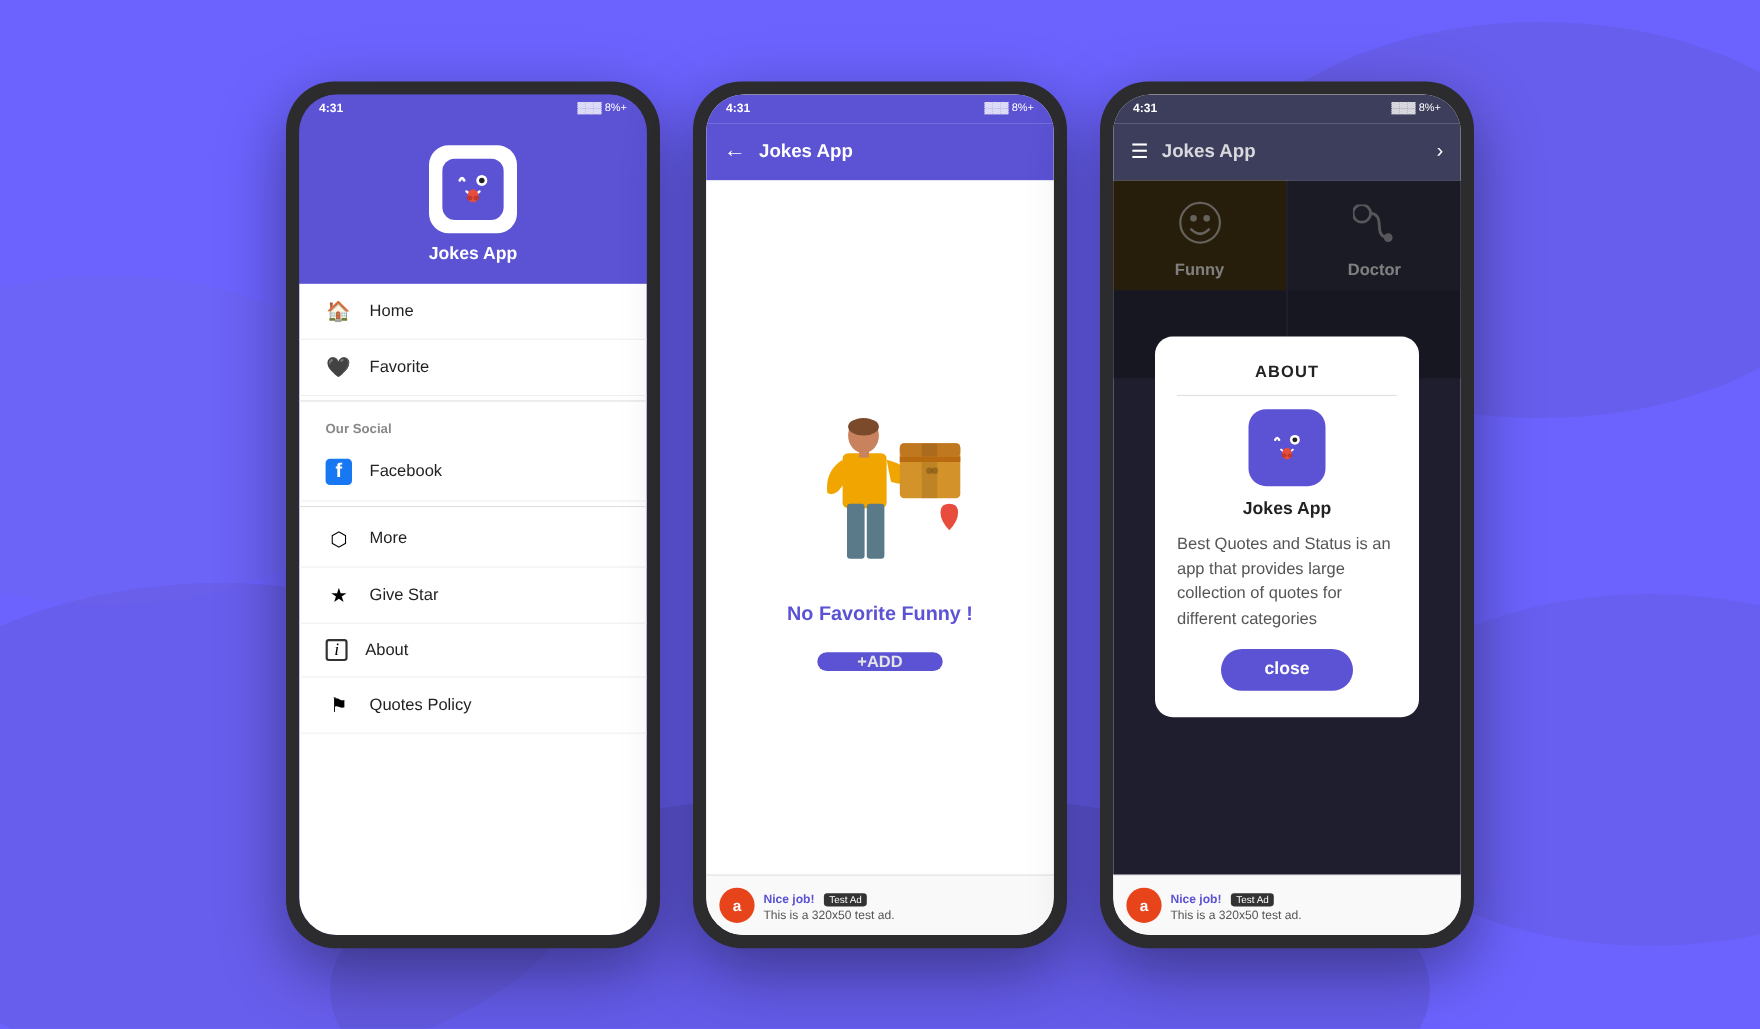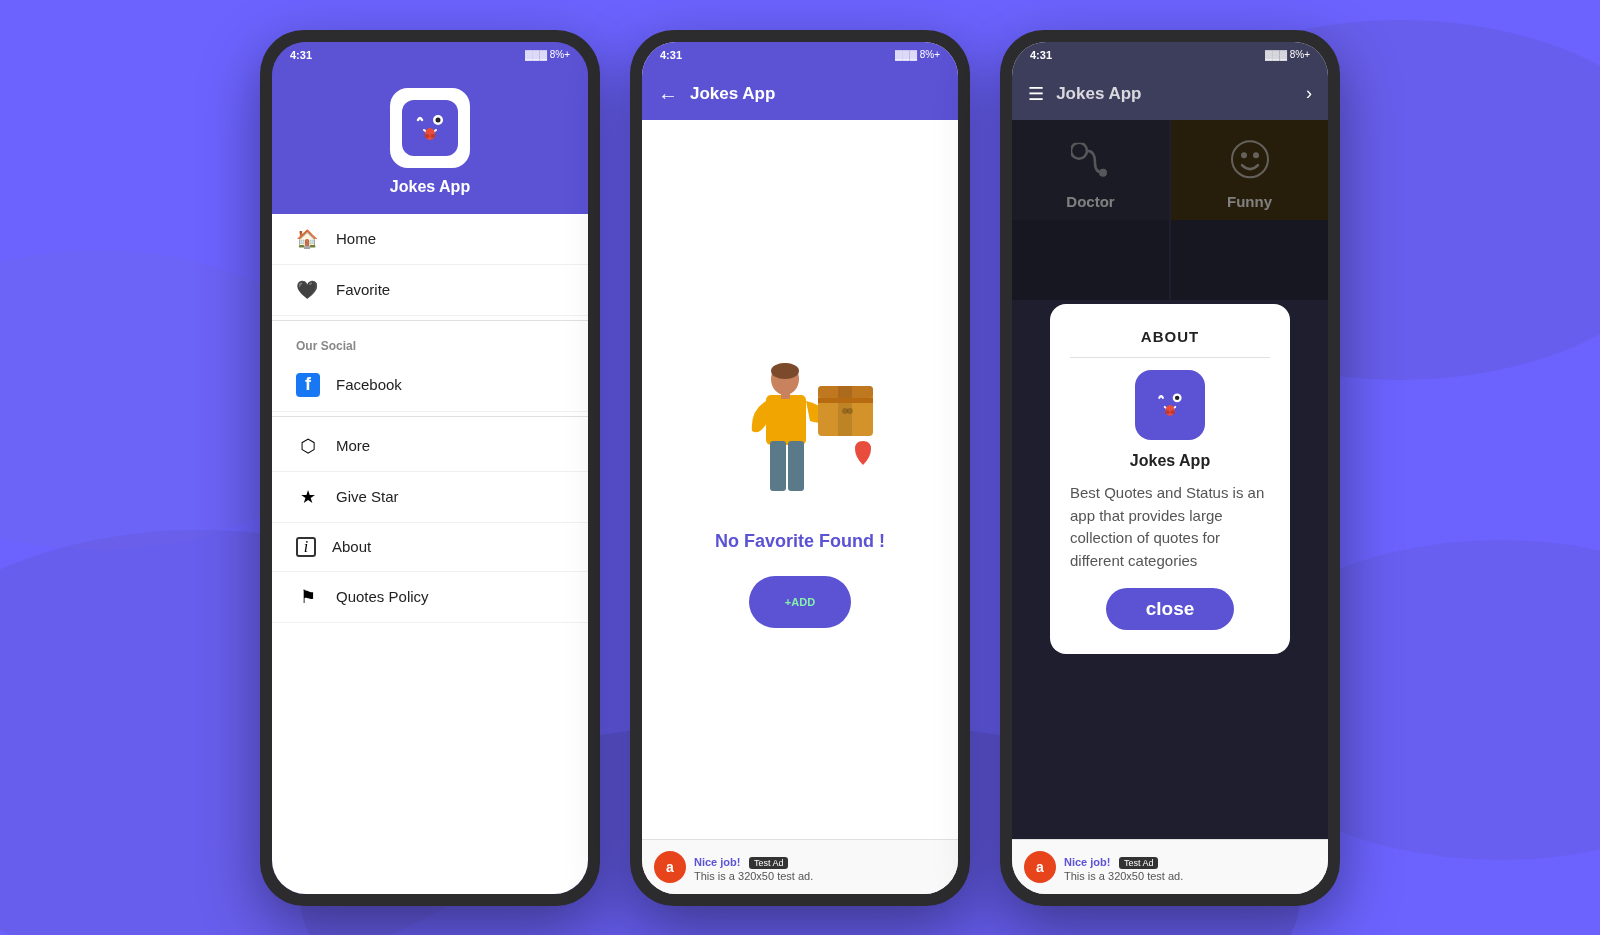--- a/index.html
+++ b/index.html
@@ -30,21 +30,21 @@
       display: flex;
       gap: 30px;
       align-items: center;
       z-index: 1;
       position: relative;
     }
 
     
     .phone {
       width: 340px;
-      height: 876px;
+      height: 788px;
       background: #2c2c2e;
       border-radius: 44px;
       padding: 12px;
       box-shadow: 0 20px 60px rgba(0,0,0,0.4);
       position: relative;
       display: flex;
       flex-direction: column;
     }
     .phone-screen {
       flex: 1;
@@ -176,25 +176,25 @@
       justify-content: center;
     }
     .empty-state-text {
       font-size: 18px;
       font-weight: 700;
       color: #5b52d4;
       margin-bottom: 24px;
     }
     .add-btn {
       background: #5b52d4;
-      color: #86efac;
+      color: #e5e5e5;
       border: none;
       border-radius: 30px;
-      padding: 20px 36px;
-      font-size: 11px;
+      padding: 0 36px;
+      font-size: 15px;
       font-weight: 600;
       cursor: pointer;
     }
     .ad-bar {
       background: #f9f9f9;
       border-top: 1px solid #e0e0e0;
       padding: 8px 12px;
       display: flex;
       align-items: center;
       gap: 8px;
@@ -331,21 +331,21 @@
       font-size: 15px;
       color: #555;
       line-height: 1.5;
     }
     .close-btn {
       background: #5b52d4;
       color: white;
       border: none;
       border-radius: 30px;
       padding: 10px 40px;
-      font-size: 19px;
+      font-size: 16px;
       font-weight: 600;
       cursor: pointer;
       margin-top: 4px;
     }
 
     
     .twitter-icon {
       width: 24px; height: 24px;
       background: #1da1f2;
       border-radius: 50%;
@@ -491,21 +491,21 @@
             <rect x="128" y="55" width="14" height="50" fill="rgba(0,0,0,0.1)"></rect>
 
             <rect x="108" y="67" width="55" height="5" fill="#b86a10"></rect>
 
             <circle cx="135" cy="80" r="3" fill="rgba(0,0,0,0.2)"></circle>
             <circle cx="140" cy="80" r="3" fill="rgba(0,0,0,0.2)"></circle>
 
             <path d="M145 118 Q145 110 153 110 Q161 110 161 118 Q161 126 153 134 Q145 126 145 118Z" fill="#e74c3c"></path>
           </svg>
         </div>
-        <div class="empty-state-text">No Favorite Found !</div>
+        <div class="empty-state-text">No Favorite Funny !</div>
         <button class="add-btn">+ADD</button>
       </div>
 
       <div class="ad-bar">
         <div class="ad-logo">a</div>
         <div class="ad-content">
           <div>
             <span class="ad-nice">Nice job!</span>
             <span class="ad-badge">Test Ad</span>
           </div>
@@ -526,44 +526,44 @@
       </div>
 
       <div class="phone3-header">
         <span class="menu-btn">☰</span>
         <span class="screen-title">Jokes App</span>
         <span class="share-btn" style="transform:scaleX(-1);display:inline-block;">‹</span>
       </div>
 
       <div class="phone3-content">
         <div class="categories-grid">
-          <div class="cat-item doctor">
-
-            <div style="position:absolute;inset:0;background:rgba(50,50,70,0.6);"></div>
-
-            <div style="position:absolute;top:50%;left:50%;transform:translate(-50%,-70%);opacity:0.6;">
-              <svg width="40" height="35" viewBox="0 0 40 35" fill="white">
-                <circle cx="8" cy="8" r="8" fill="none" stroke="white" stroke-width="2.5"></circle>
-                <path d="M16 8 Q24 8 24 20 Q24 30 32 30" stroke="white" stroke-width="2.5" fill="none" stroke-linecap="round"></path>
-                <circle cx="32" cy="30" r="4" fill="white"></circle>
-              </svg>
-            </div>
-            <span class="cat-label">Doctor</span>
-          </div>
           <div class="cat-item funny">
             <div style="position:absolute;inset:0;background:rgba(70,50,10,0.5);"></div>
             <div style="position:absolute;top:50%;left:50%;transform:translate(-50%,-70%);opacity:0.7;">
               <svg width="40" height="40" viewBox="0 0 40 40" fill="none">
                 <circle cx="20" cy="20" r="18" fill="none" stroke="white" stroke-width="2"></circle>
                 <circle cx="14" cy="16" r="3" fill="white"></circle>
                 <circle cx="26" cy="16" r="3" fill="white"></circle>
                 <path d="M12 26 Q20 34 28 26" stroke="white" stroke-width="2.5" fill="none" stroke-linecap="round"></path>
               </svg>
             </div>
             <span class="cat-label">Funny</span>
+          </div>
+          <div class="cat-item doctor">
+
+            <div style="position:absolute;inset:0;background:rgba(50,50,70,0.6);"></div>
+
+            <div style="position:absolute;top:50%;left:50%;transform:translate(-50%,-70%);opacity:0.6;">
+              <svg width="40" height="35" viewBox="0 0 40 35" fill="white">
+                <circle cx="8" cy="8" r="8" fill="none" stroke="white" stroke-width="2.5"></circle>
+                <path d="M16 8 Q24 8 24 20 Q24 30 32 30" stroke="white" stroke-width="2.5" fill="none" stroke-linecap="round"></path>
+                <circle cx="32" cy="30" r="4" fill="white"></circle>
+              </svg>
+            </div>
+            <span class="cat-label">Doctor</span>
           </div>
         </div>
 
         <div class="categories-grid">
           <div class="cat-item" style="background:rgba(40,40,60,0.7);height:80px;"></div>
           <div class="cat-item" style="background:rgba(40,40,60,0.7);height:80px;"></div>
         </div>
 
         <div class="dialog-overlay">
           <div class="about-dialog">

